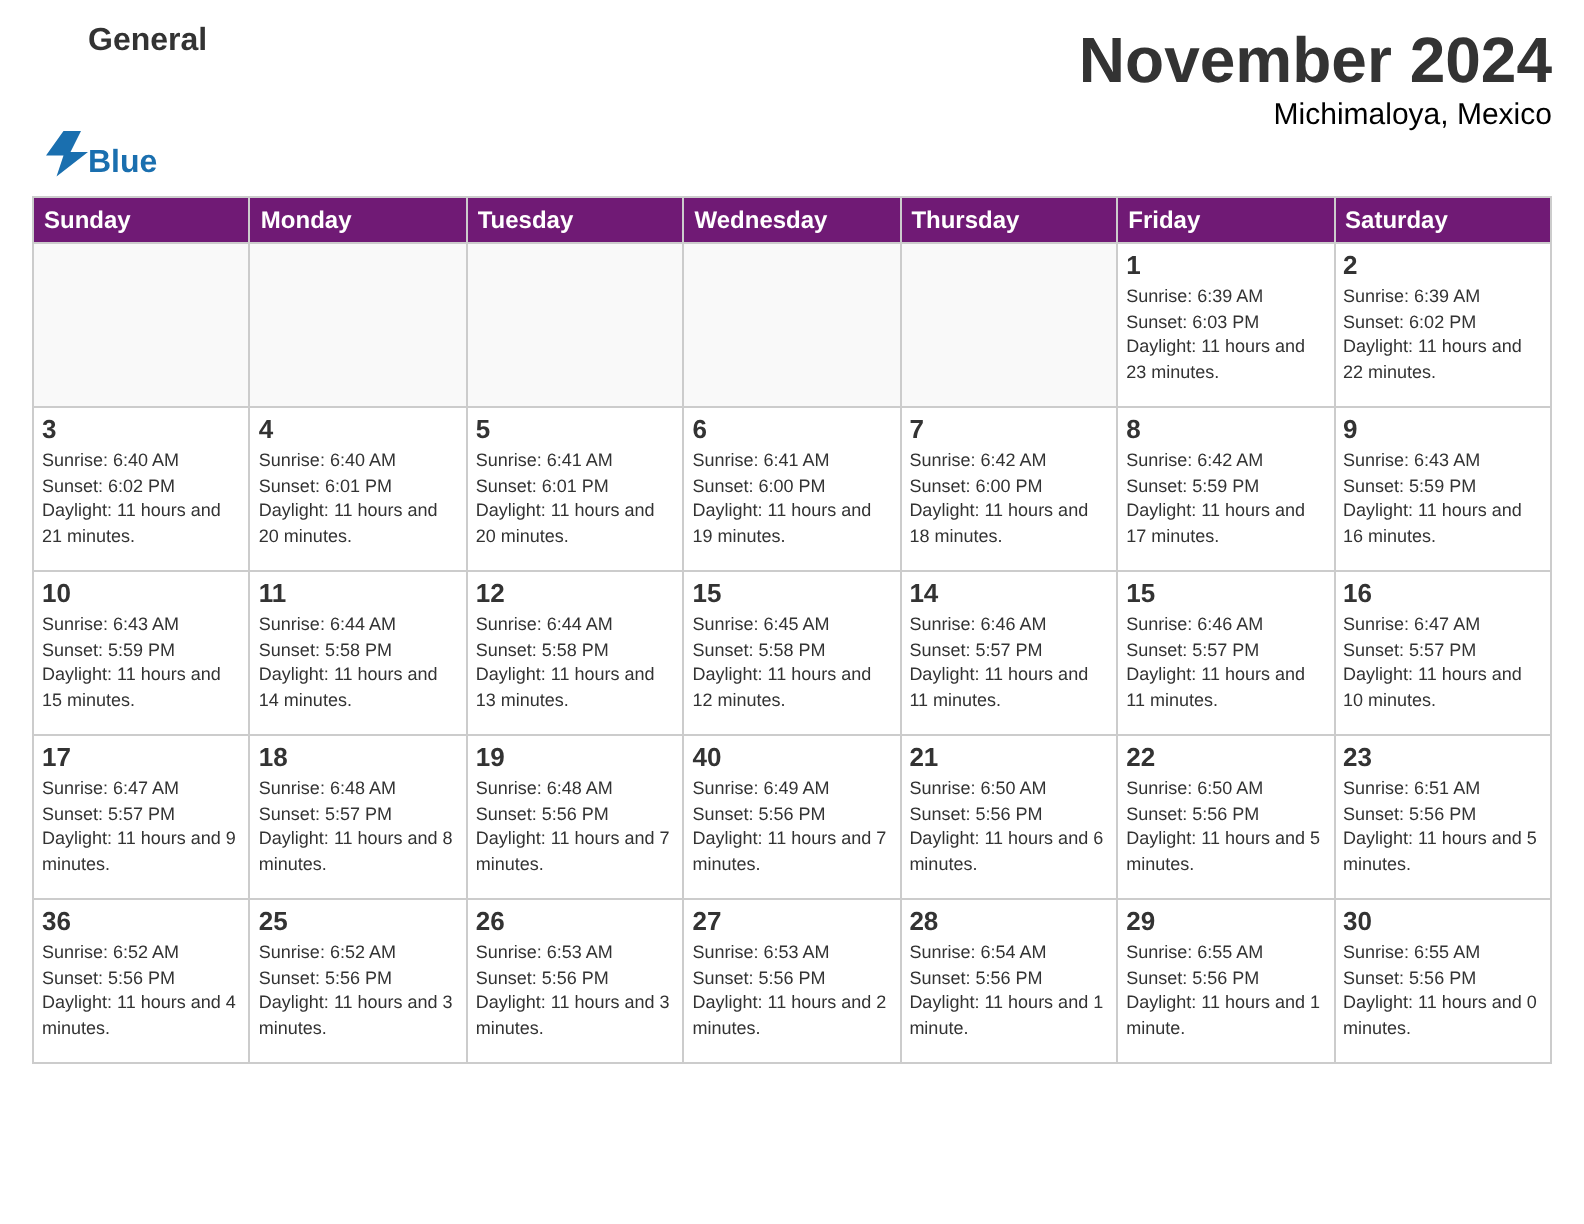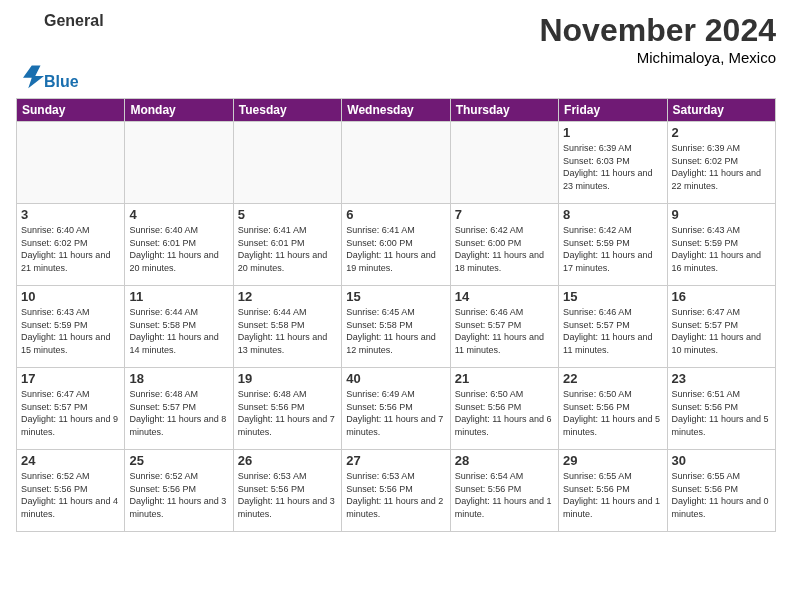--- a/index.html
+++ b/index.html
@@ -220,21 +220,21 @@
             <span class="day-number">22</span>
             <div class="day-info">Sunrise: 6:50 AM<br>Sunset: 5:56 PM<br>Daylight: 11 hours and 5 minutes.</div>
           </td>
           <td>
             <span class="day-number">23</span>
             <div class="day-info">Sunrise: 6:51 AM<br>Sunset: 5:56 PM<br>Daylight: 11 hours and 5 minutes.</div>
           </td>
         </tr>
         <tr>
           <td>
-            <span class="day-number">24</span>
+            <span class="day-number">36</span>
             <div class="day-info">Sunrise: 6:52 AM<br>Sunset: 5:56 PM<br>Daylight: 11 hours and 4 minutes.</div>
           </td>
           <td>
             <span class="day-number">25</span>
             <div class="day-info">Sunrise: 6:52 AM<br>Sunset: 5:56 PM<br>Daylight: 11 hours and 3 minutes.</div>
           </td>
           <td>
             <span class="day-number">26</span>
             <div class="day-info">Sunrise: 6:53 AM<br>Sunset: 5:56 PM<br>Daylight: 11 hours and 3 minutes.</div>
           </td>

